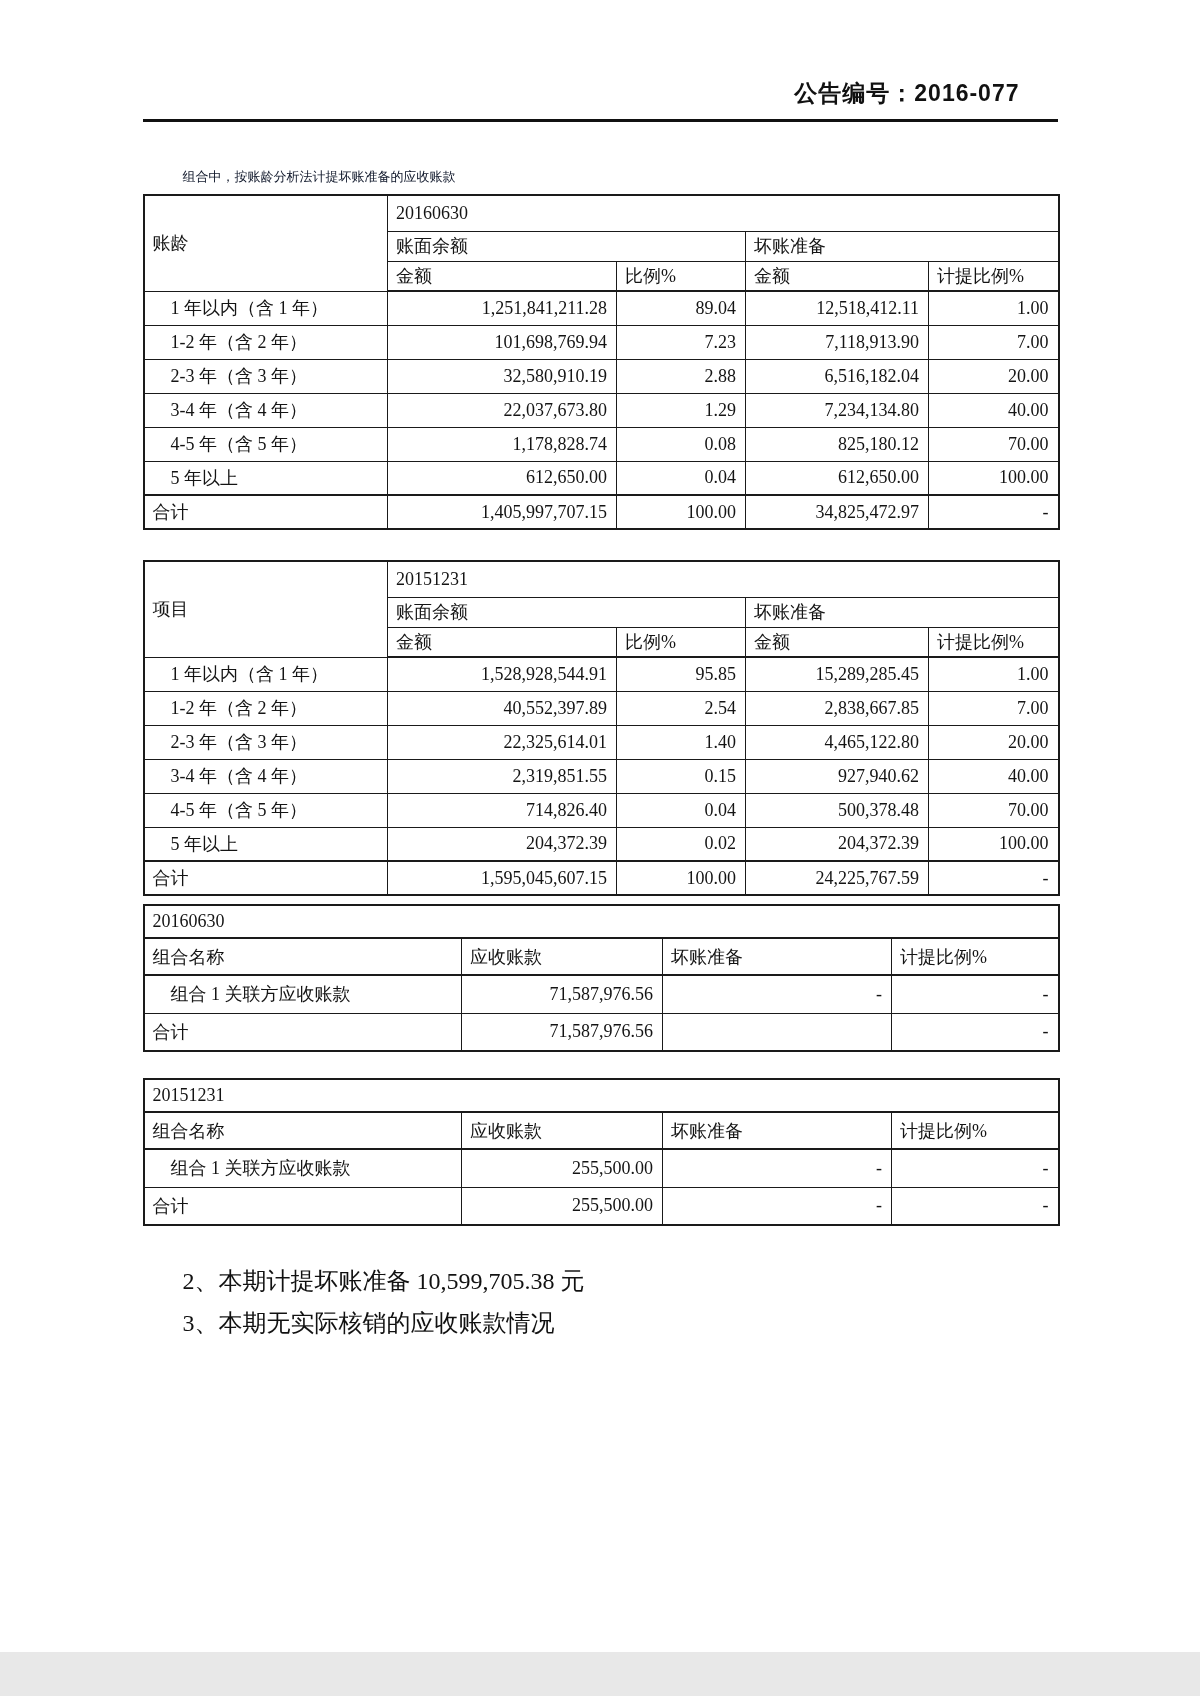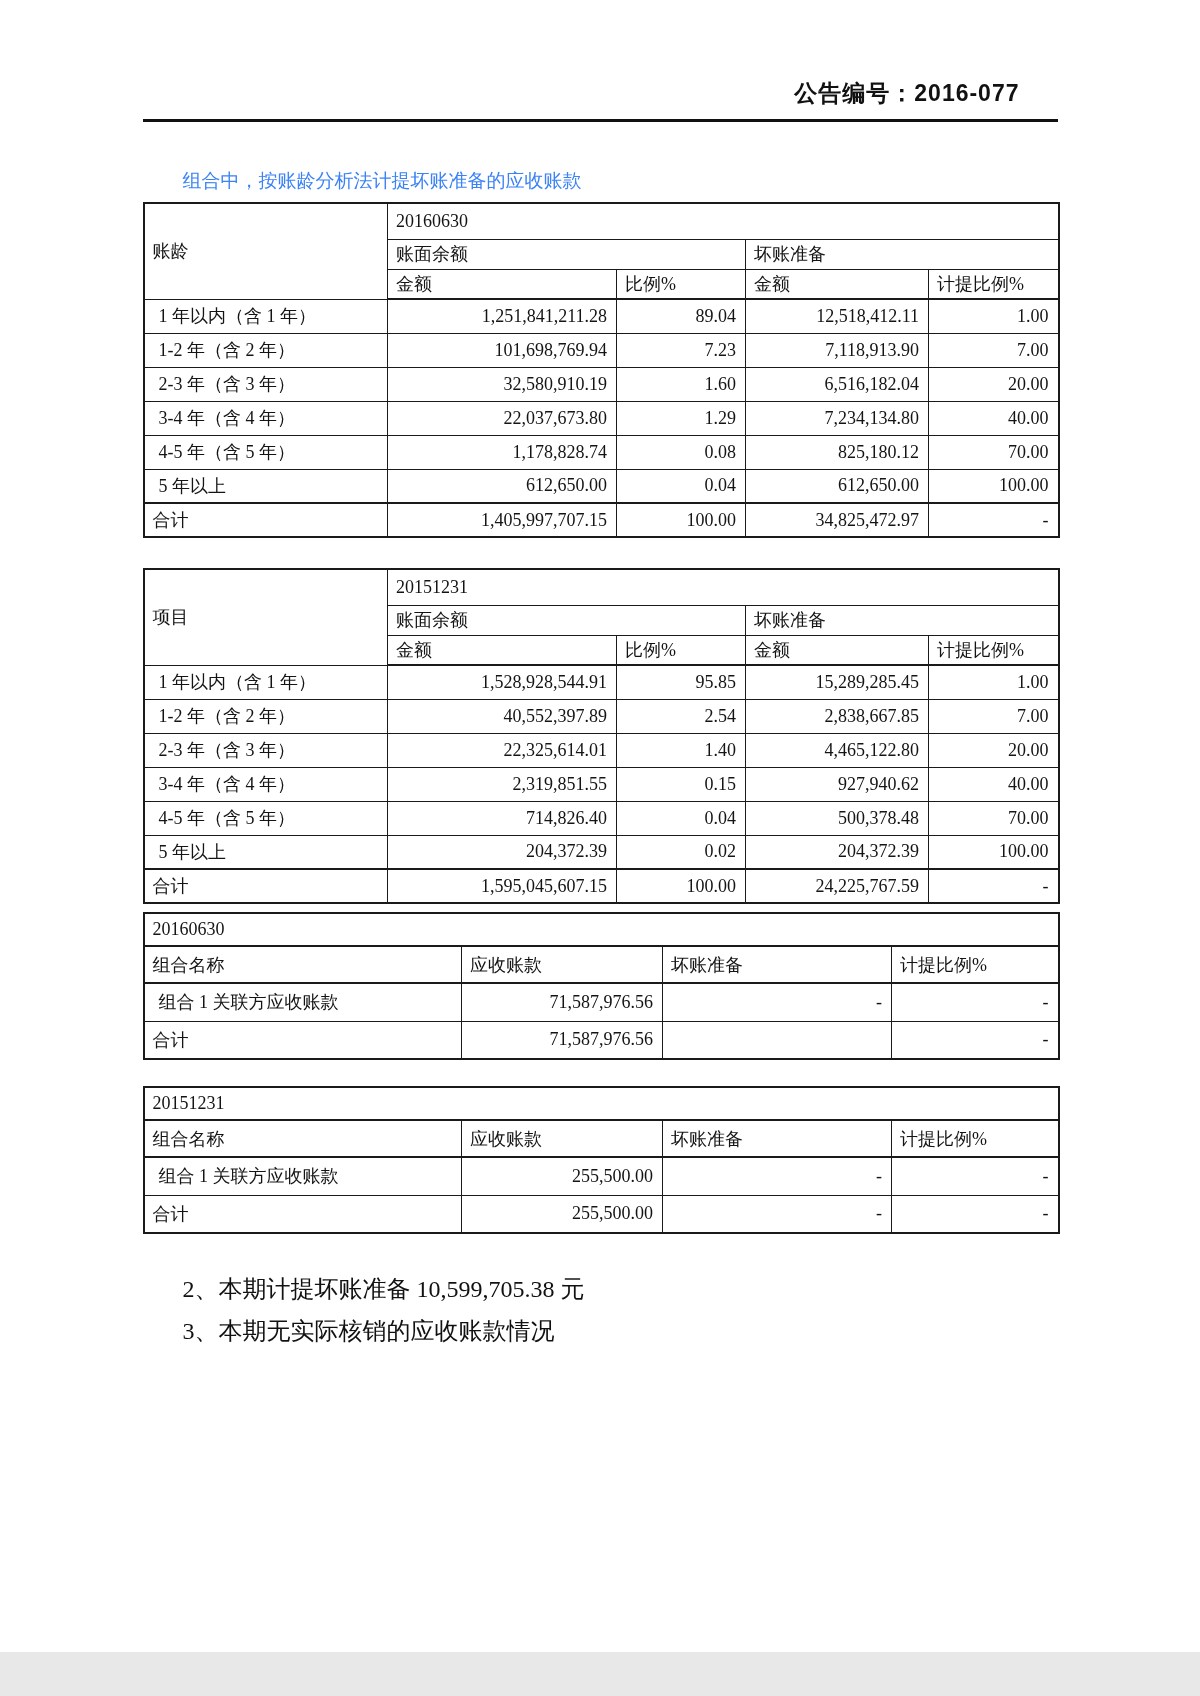--- a/index.html
+++ b/index.html
@@ -31,22 +31,22 @@
     margin-top: 10px;
     border: none;
     border-top: 3px solid #111;
     width: 915px;
   }
 
   
   .sec-title {
     margin-top: 46px;
     padding-left: 40px;
-    font-size: 19px;
-    color: #3b82f6;
+    font-size: 13px;
+    color: #0f172a;
   }
   .notes { margin-top: 34px; padding-left: 40px; }
   .note-line { font-size: 24px; line-height: 42px; color: #111; }
 
   
   table {
     border-collapse: collapse;
     table-layout: fixed;
     width: 915px;
     font-size: 18px;
@@ -64,21 +64,21 @@
   tr.r-group td  { height: 30px; }
   tr.r-sub td    { height: 30px; border-bottom: 2.4px solid #1a1a1a; }
   tr.r-data td   { height: 34px; }
   tr.r-total td  { height: 34px; border-top: 2.4px solid #1a1a1a; }
 
   tr.rc-head td  { height: 37px; border-bottom: 2.4px solid #1a1a1a; }
   tr.rc-period td{ height: 33px; border-bottom: 2.4px solid #1a1a1a; }
   tr.rc-data td  { height: 38px; }
 
   .ctr { text-align: left; }
-  .lbl { text-align: left; padding-left: 14px; }
+  .lbl { text-align: left; padding-left: 26px; }
   .num { text-align: right; padding-right: 9px; }
 
   
   .col-age { width: 244px; } .col-amt1 { width: 229px; } .col-pct1 { width: 129px; }
   .col-amt2 { width: 183px; } .col-pct2 { width: 130px; }
   
   .col-name { width: 318px; } .col-recv { width: 201px; }
   .col-prov { width: 229px; } .col-rate { width: 167px; }
 </style>
 </head>
@@ -125,21 +125,21 @@
         <tr class="r-data">
           <td class="lbl">1-2 年（含 2 年）</td>
           <td class="num">101,698,769.94</td>
           <td class="num">7.23</td>
           <td class="num">7,118,913.90</td>
           <td class="num">7.00</td>
         </tr>
         <tr class="r-data">
           <td class="lbl">2-3 年（含 3 年）</td>
           <td class="num">32,580,910.19</td>
-          <td class="num">1.60</td>
+          <td class="num">2.88</td>
           <td class="num">6,516,182.04</td>
           <td class="num">20.00</td>
         </tr>
         <tr class="r-data">
           <td class="lbl">3-4 年（含 4 年）</td>
           <td class="num">22,037,673.80</td>
           <td class="num">1.29</td>
           <td class="num">7,234,134.80</td>
           <td class="num">40.00</td>
         </tr>

